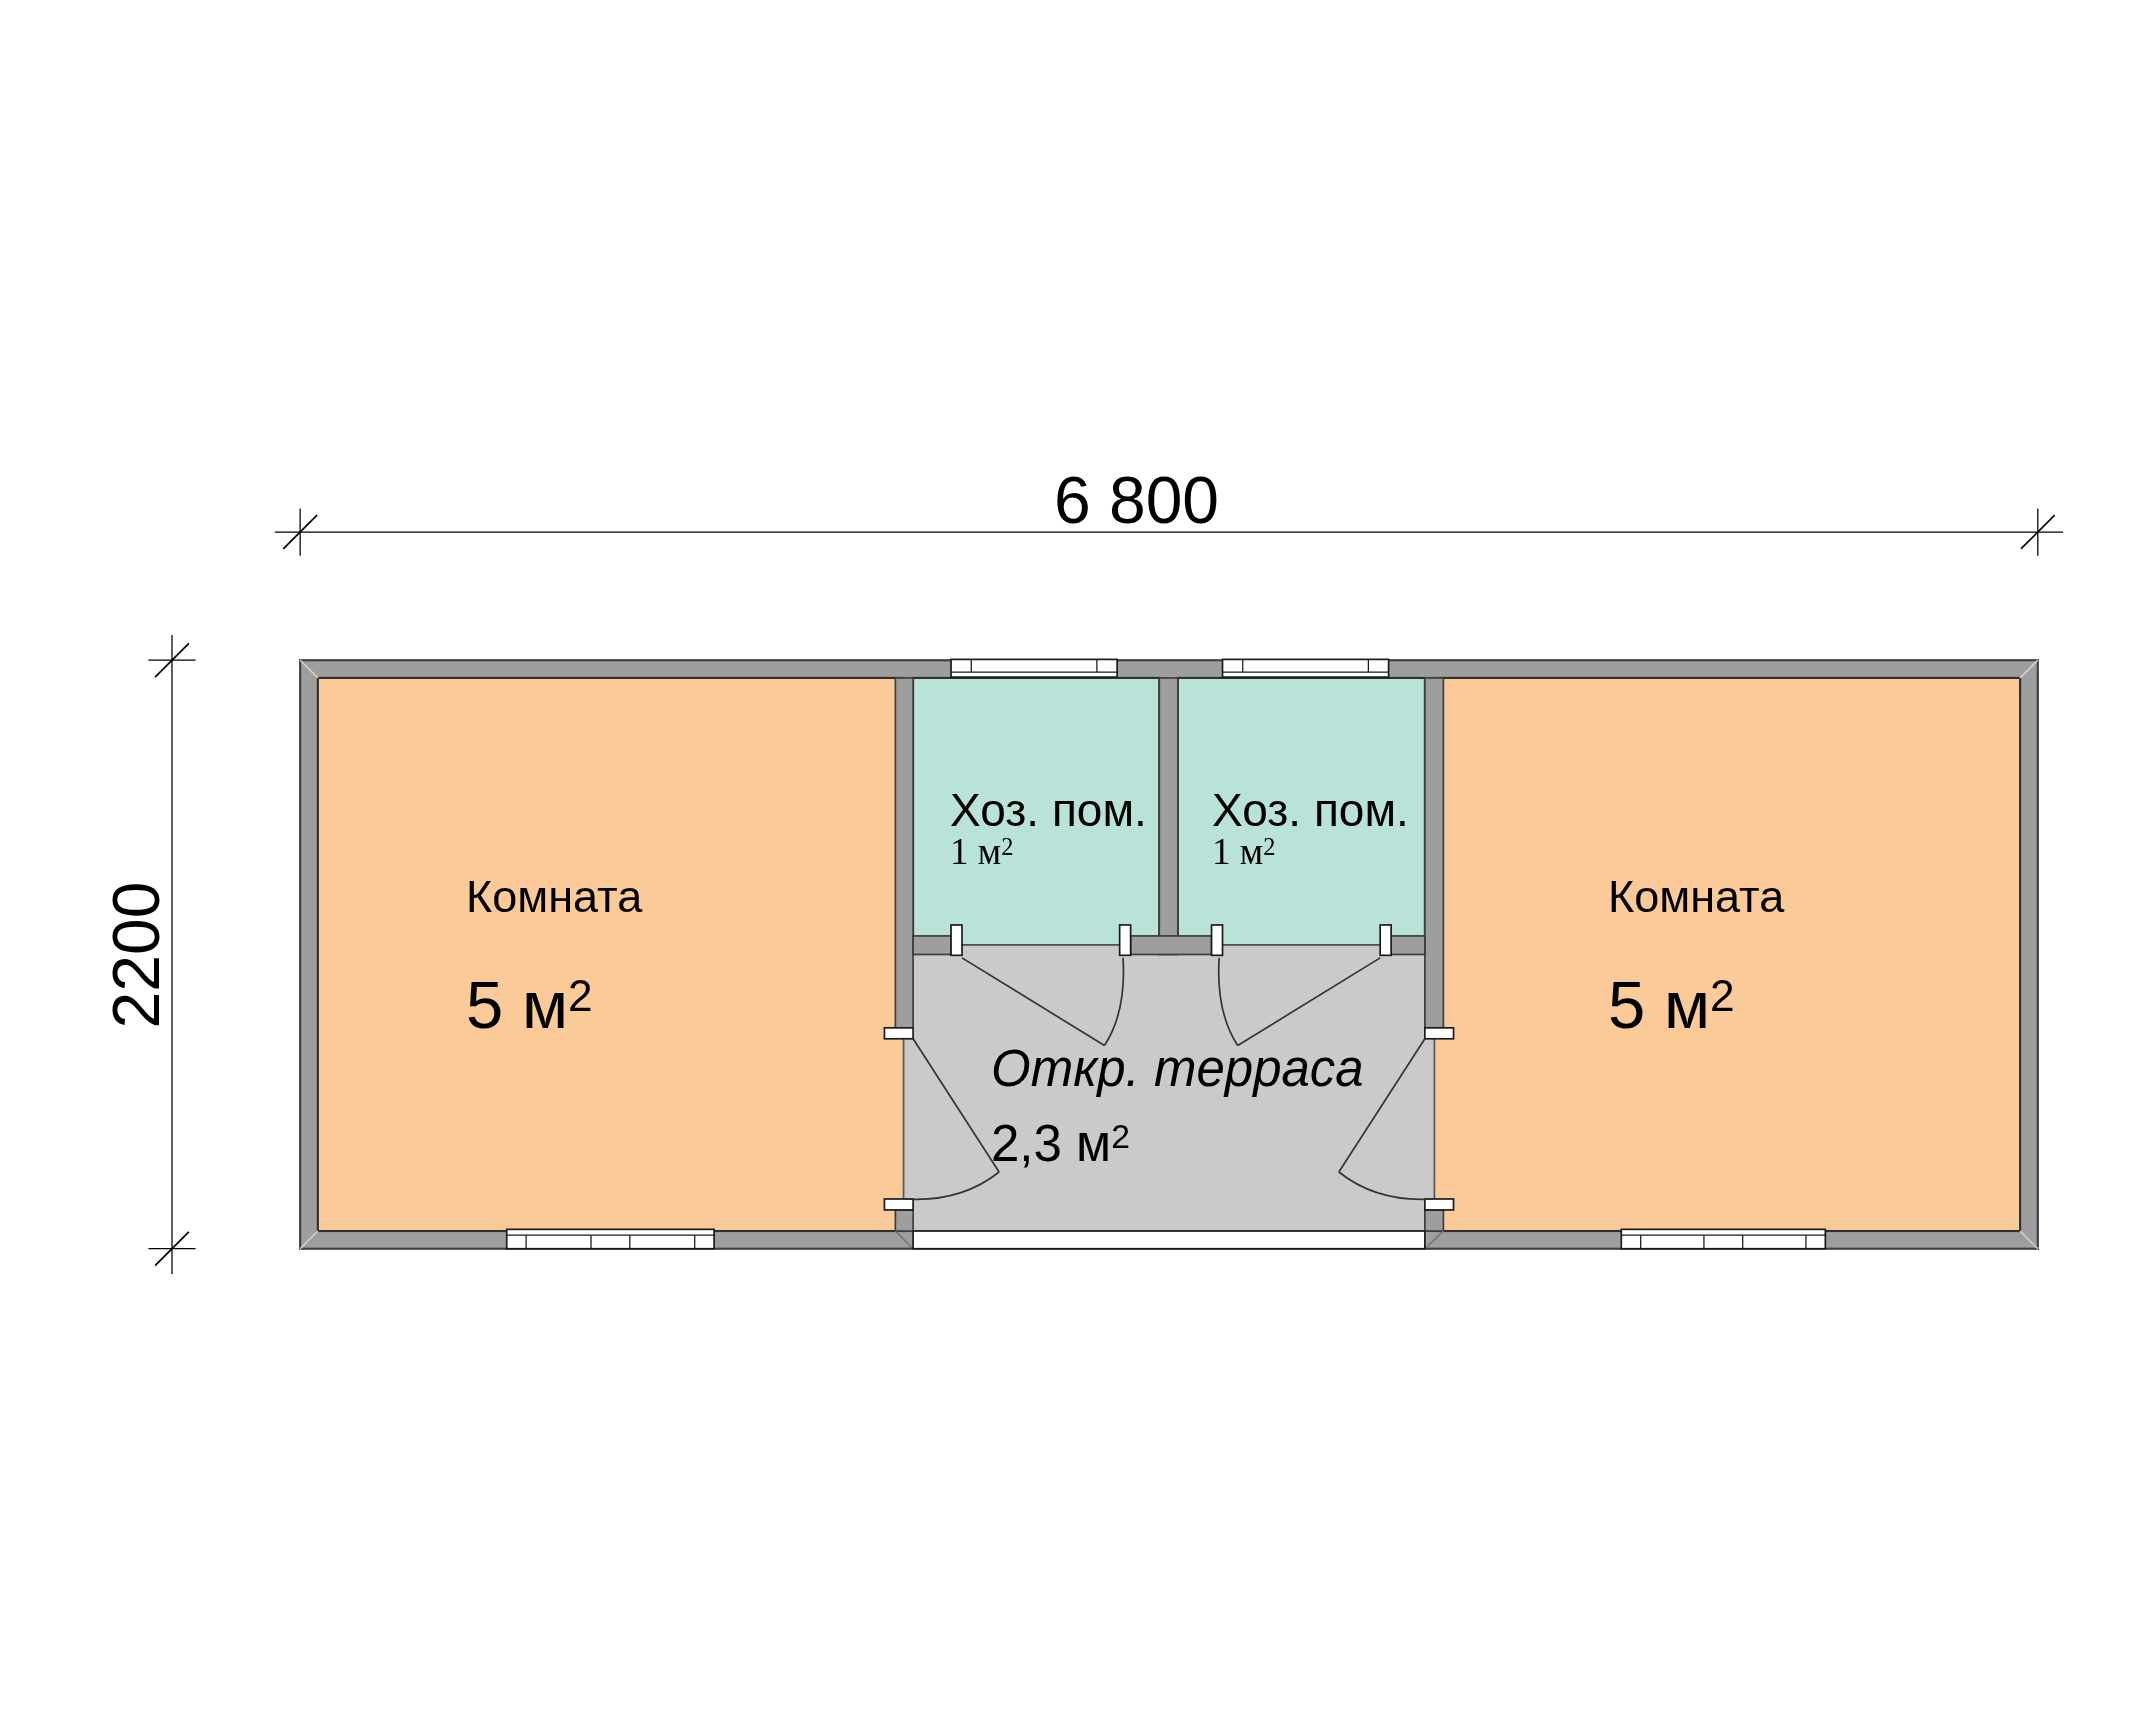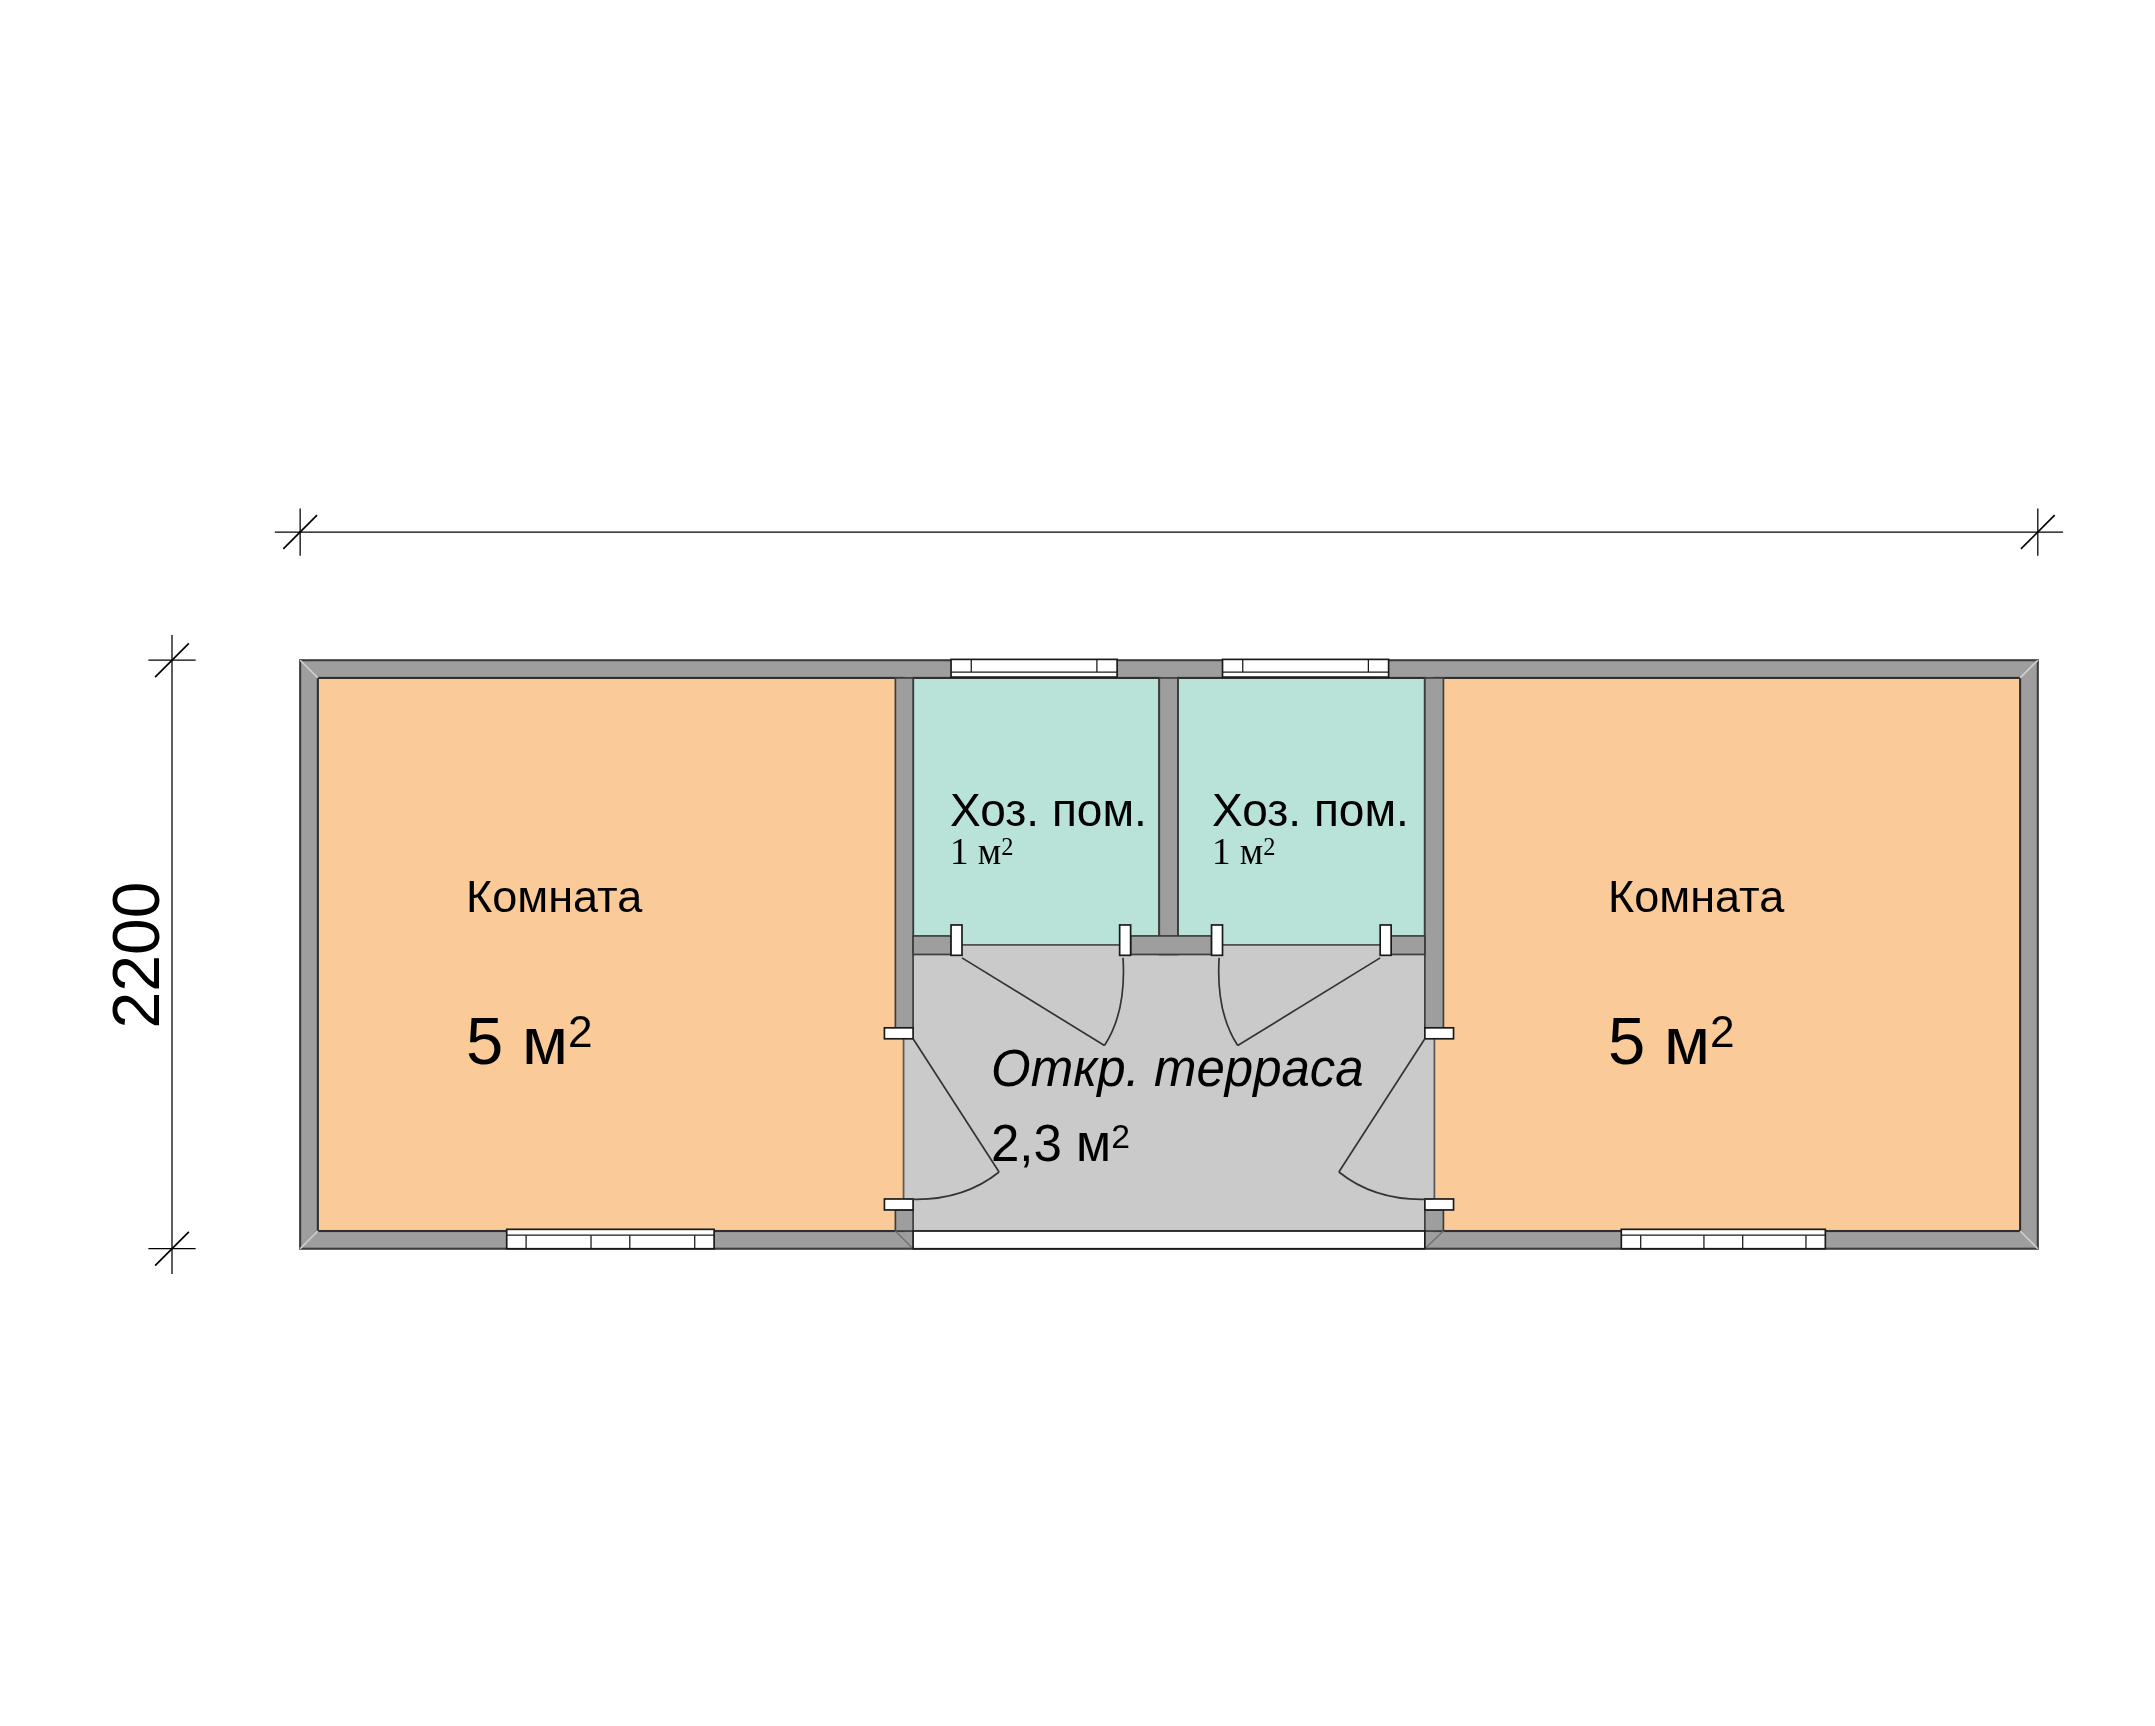--- a/index.html
+++ b/index.html
@@ -12,21 +12,21 @@
   }
   .plan-svg{position:absolute;left:0;top:0;}
   .label{
     position:absolute;
     color:#000;
     line-height:1;
     white-space:nowrap;
     font-family:"Liberation Sans", sans-serif;
   }
   .room-name{font-size:45px;text-align:center;}
-  .room-area{font-size:67px;margin-top:36px;}
+  .room-area{font-size:67px;}
   .util-name{font-size:46px;margin-top:16px;}
   .util-area{font-size:37px;font-family:Liberation Serif, serif;}
   .terr-name{font-size:51px;font-style:italic;}
   .terr-area{font-size:51px;}
   .dim-text{font-size:66px;}
   .sup{font-size:0.66em;position:relative;top:-0.38em;}
   .dim-w{left:968px;top:467px;width:337px;text-align:center;}
   .dim-h{
     left:136px;top:955px;
     transform:translate(-50%,-50%) rotate(-90deg);
@@ -132,20 +132,23 @@
       <line x1="2397" y1="651" x2="2437" y2="611" stroke-width="2"></line>
 
       <line x1="204" y1="753" x2="204" y2="1511"></line>
       <line x1="176" y1="783" x2="232" y2="783"></line>
       <line x1="176" y1="1481" x2="232" y2="1481"></line>
       <line x1="184" y1="803" x2="224" y2="763" stroke-width="2"></line>
       <line x1="184" y1="1501" x2="224" y2="1461" stroke-width="2"></line>
     </g>
   </svg>
 
+  <div class="label dim-text dim-w">
+    <span>6 800</span>
+  </div>
   <div class="label dim-text dim-h">
     <span>2200</span>
   </div>
 
   <div class="label room-name" style="left:466px;top:874px;">
     <span>Комната</span>
   </div>
   <div class="label room-area" style="left:466px;top:971px;">
     <span>5 м</span><span class="sup">2</span>
   </div>

